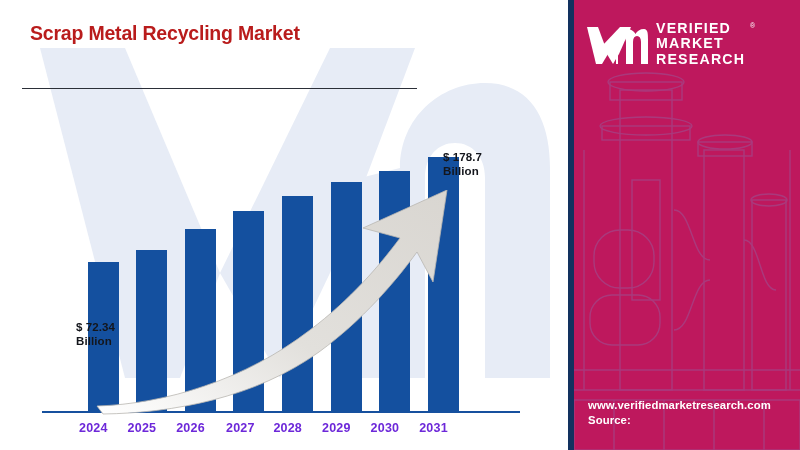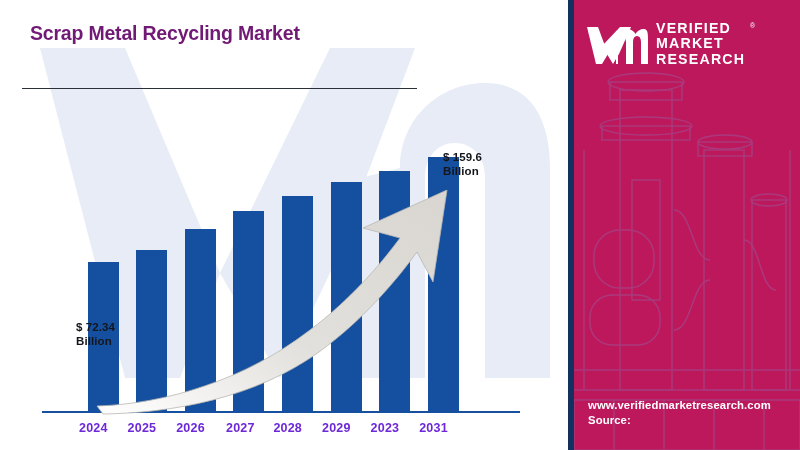--- a/index.html
+++ b/index.html
@@ -32,21 +32,21 @@
     width: 520px; height: 330px;
     opacity: 1;
     pointer-events: none;
   }
 
   #title {
     position: absolute;
     left: 30px; top: 22px;
     font-size: 19.5px;
     font-weight: bold;
-    color: #701a75;
+    color: #b91c1c;
     letter-spacing: -0.2px;
     white-space: nowrap;
   }
   #title-rule {
     position: absolute;
     left: 22px; top: 88px;
     width: 395px; height: 1px;
     background: #2b2f38;
   }
 
@@ -199,29 +199,29 @@
       <div class="bar" style="left: 330.5px; width: 31px; height: 230px; top: 182px; background: rgb(20, 80, 159);"></div>
       <div class="bar" style="left: 379.1px; width: 31px; height: 241px; top: 171px; background: rgb(20, 80, 159);"></div>
       <div class="bar" style="left: 427.7px; width: 31px; height: 255px; top: 157px; background: rgb(20, 80, 159);"></div>
 
       <div class="tick-label" style="left: 79px; width: 48px;">2024</div>
       <div class="tick-label" style="left: 127.6px; width: 48px;">2025</div>
       <div class="tick-label" style="left: 176.2px; width: 48px;">2026</div>
       <div class="tick-label" style="left: 226px; width: 48px;">2027</div>
       <div class="tick-label" style="left: 273.4px; width: 48px;">2028</div>
       <div class="tick-label" style="left: 322px; width: 48px;">2029</div>
-      <div class="tick-label" style="left: 370.6px; width: 48px;">2023</div>
+      <div class="tick-label" style="left: 370.6px; width: 48px;">2030</div>
       <div class="tick-label" style="left: 419.2px; width: 48px;">2031</div>
 
       <div class="value-label" id="label-start">
         <div>$ 72.34</div>
         <div>Billion</div>
       </div>
       <div class="value-label" id="label-end">
-        <div>$ 159.6</div>
+        <div>$ 178.7</div>
         <div>Billion</div>
       </div>
 
       <svg id="arrow" viewBox="0 0 400 225">
         <defs>
           <linearGradient id="arrowgrad" x1="0" y1="1" x2="1" y2="0">
             <stop offset="0%" stop-color="#ffffff"></stop>
             <stop offset="45%" stop-color="#e2e0dc"></stop>
             <stop offset="100%" stop-color="#d9d6d1"></stop>
           </linearGradient>

